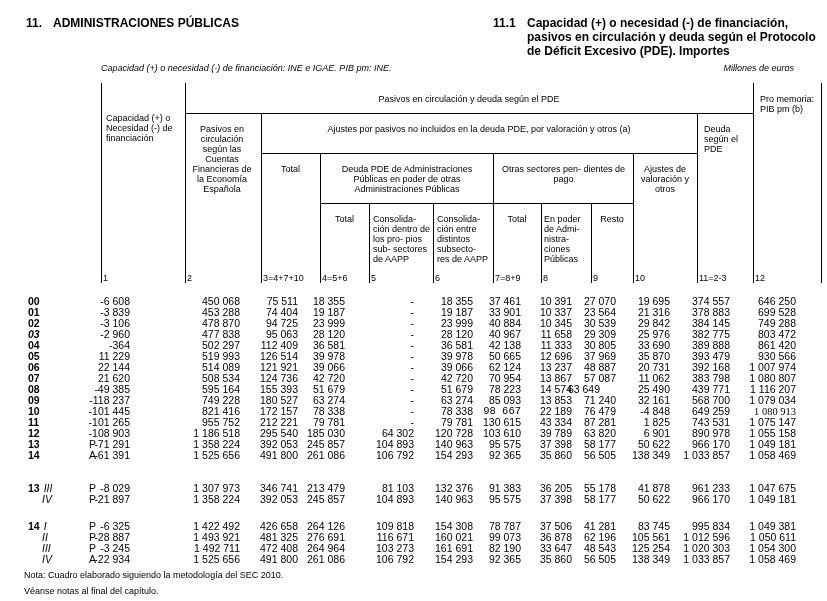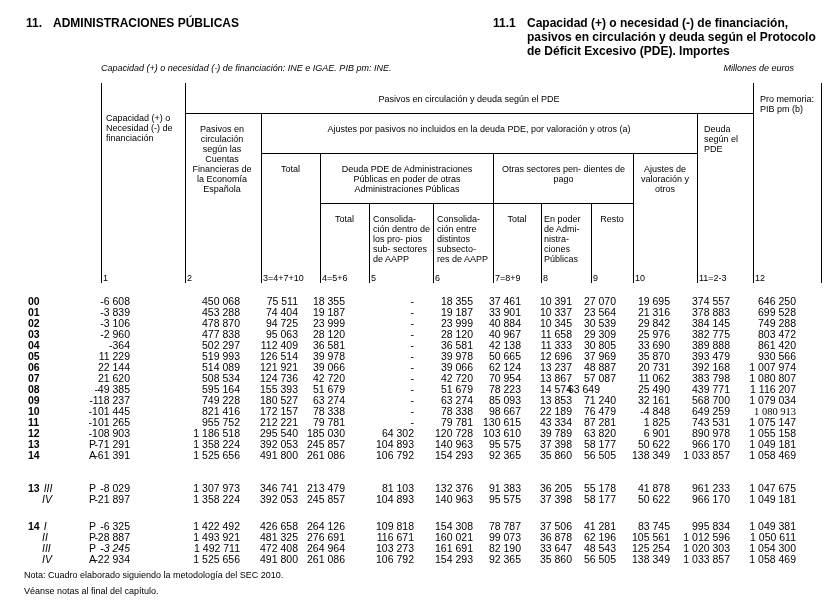--- a/index.html
+++ b/index.html
@@ -131,21 +131,21 @@
       <span class="v" style="right: 397px;">-</span>
       <span class="v" style="right: 338px;">23 999</span>
       <span class="v" style="right: 290px;">40 884</span>
       <span class="v" style="right: 239px;">10 345</span>
       <span class="v" style="right: 195px;">30 539</span>
       <span class="v" style="right: 141px;">29 842</span>
       <span class="v" style="right: 81px;">384 145</span>
       <span class="v" style="right: 15px;">749 288</span>
     </div>
     <div class="row" style="top: 329px;">
-      <span class="yr"><span style="position: static;">03</span><i style="margin-left: 4px;"></i></span>
+      <span class="yr"><span style="position: static; font-style: italic;">03</span><i style="margin-left: 4px;"></i></span>
       <span class="fl"></span>
       <span class="v" style="right: 681px;">-2 960</span>
       <span class="v" style="right: 571px;">477 838</span>
       <span class="v" style="right: 513px;">95 063</span>
       <span class="v" style="right: 466px;">28 120</span>
       <span class="v" style="right: 397px;">-</span>
       <span class="v" style="right: 338px;">28 120</span>
       <span class="v" style="right: 290px;">40 967</span>
       <span class="v" style="right: 239px;">11 658</span>
       <span class="v" style="right: 195px;">29 309</span>
@@ -251,21 +251,21 @@
     </div>
     <div class="row" style="top: 406px;">
       <span class="yr"><span style="position: static;">10</span><i style="margin-left: 4px;"></i></span>
       <span class="fl"></span>
       <span class="v" style="right: 681px;">-101 445</span>
       <span class="v" style="right: 571px;">821 416</span>
       <span class="v" style="right: 513px;">172 157</span>
       <span class="v" style="right: 466px;">78 338</span>
       <span class="v" style="right: 397px;">-</span>
       <span class="v" style="right: 338px;">78 338</span>
-      <span class="v" style="right: 290px;">98 667</span>
+      <span class="v" style="right: 290px; font-family: Liberation Mono, monospace;">98 667</span>
       <span class="v" style="right: 239px;">22 189</span>
       <span class="v" style="right: 195px;">76 479</span>
       <span class="v" style="right: 141px;">-4 848</span>
       <span class="v" style="right: 81px;">649 259</span>
       <span class="v" style="right: 15px; font-family: Liberation Serif, serif;">1 080 913</span>
     </div>
     <div class="row" style="top: 417px;">
       <span class="yr"><span style="position: static;">11</span><i style="margin-left: 4px;"></i></span>
       <span class="fl"></span>
       <span class="v" style="right: 681px;">-101 265</span>
@@ -389,21 +389,21 @@
       <span class="v" style="right: 290px;">99 073</span>
       <span class="v" style="right: 239px;">36 878</span>
       <span class="v" style="right: 195px;">62 196</span>
       <span class="v" style="right: 141px;">105 561</span>
       <span class="v" style="right: 81px;">1 012 596</span>
       <span class="v" style="right: 15px;">1 050 611</span>
     </div>
     <div class="row" style="top: 543px;">
       <span class="yr"><span style="position: static;"></span><i style="position: absolute; left: 14px; top: 0px;">III</i></span>
       <span class="fl">P</span>
-      <span class="v" style="right: 681px; font-style: italic;">-3 245</span>
+      <span class="v" style="right: 681px;">-3 245</span>
       <span class="v" style="right: 571px;">1 492 711</span>
       <span class="v" style="right: 513px;">472 408</span>
       <span class="v" style="right: 466px;">264 964</span>
       <span class="v" style="right: 397px;">103 273</span>
       <span class="v" style="right: 338px;">161 691</span>
       <span class="v" style="right: 290px;">82 190</span>
       <span class="v" style="right: 239px;">33 647</span>
       <span class="v" style="right: 195px;">48 543</span>
       <span class="v" style="right: 141px;">125 254</span>
       <span class="v" style="right: 81px;">1 020 303</span>

